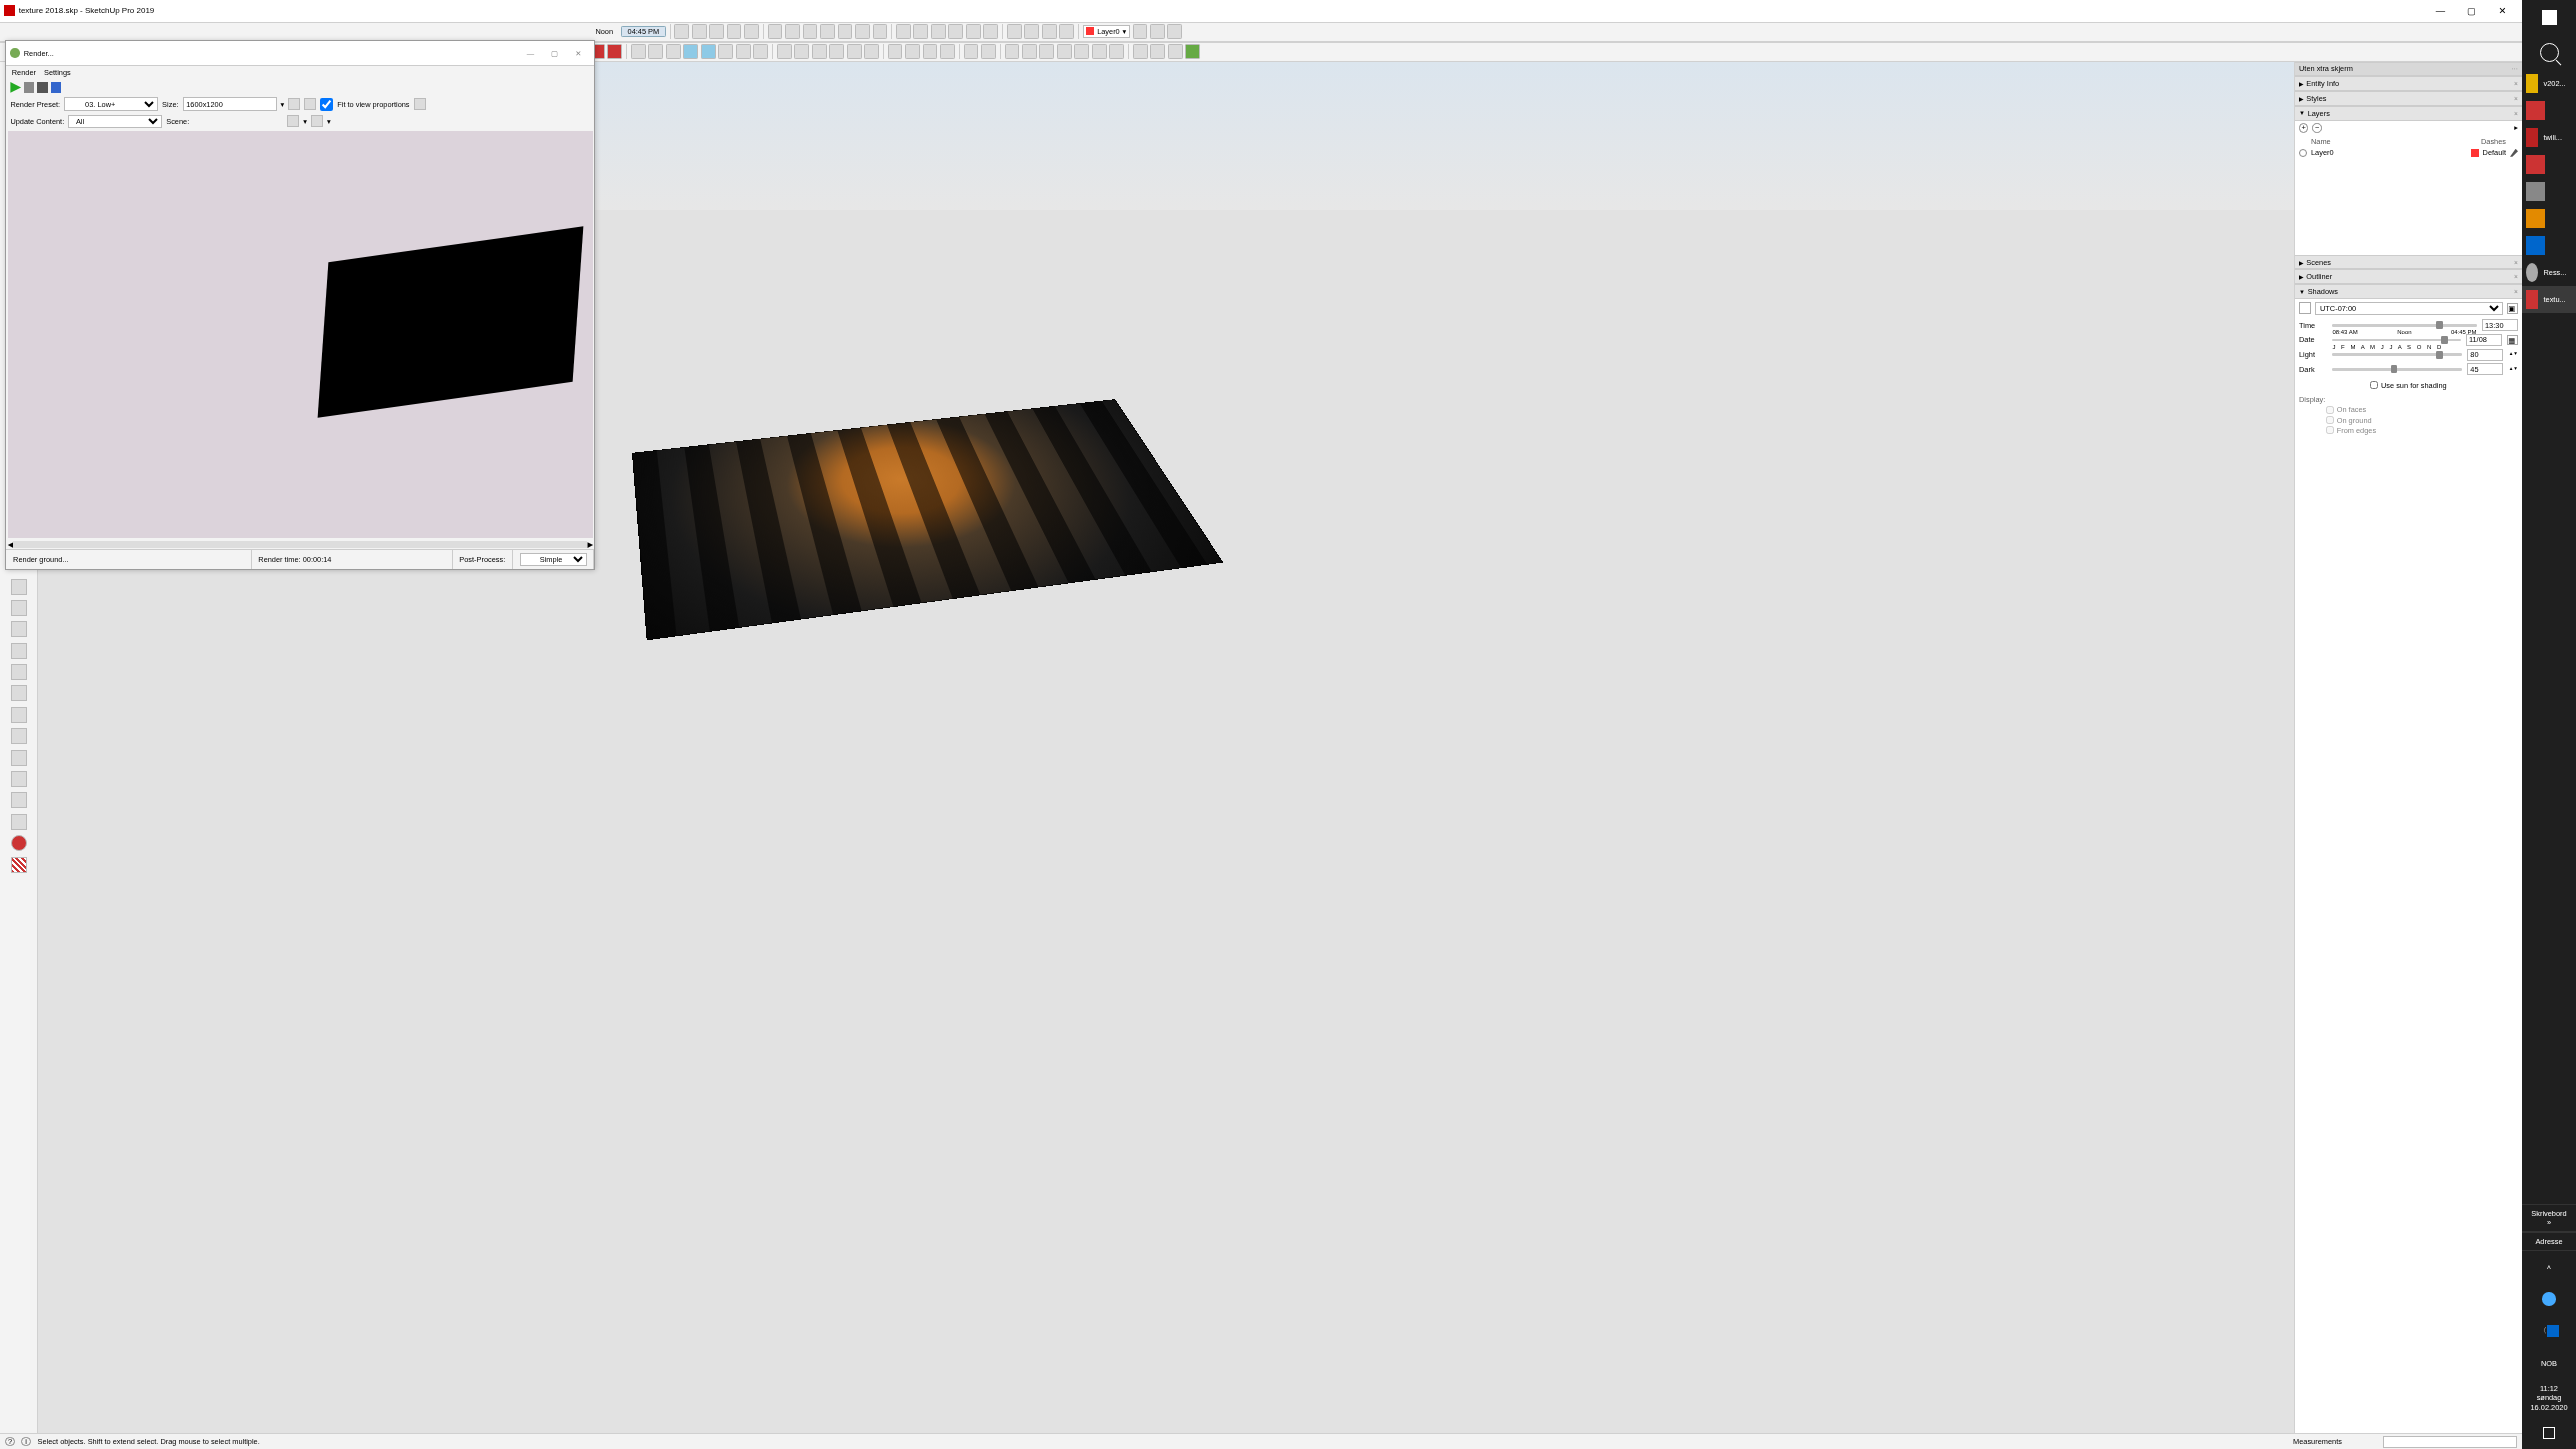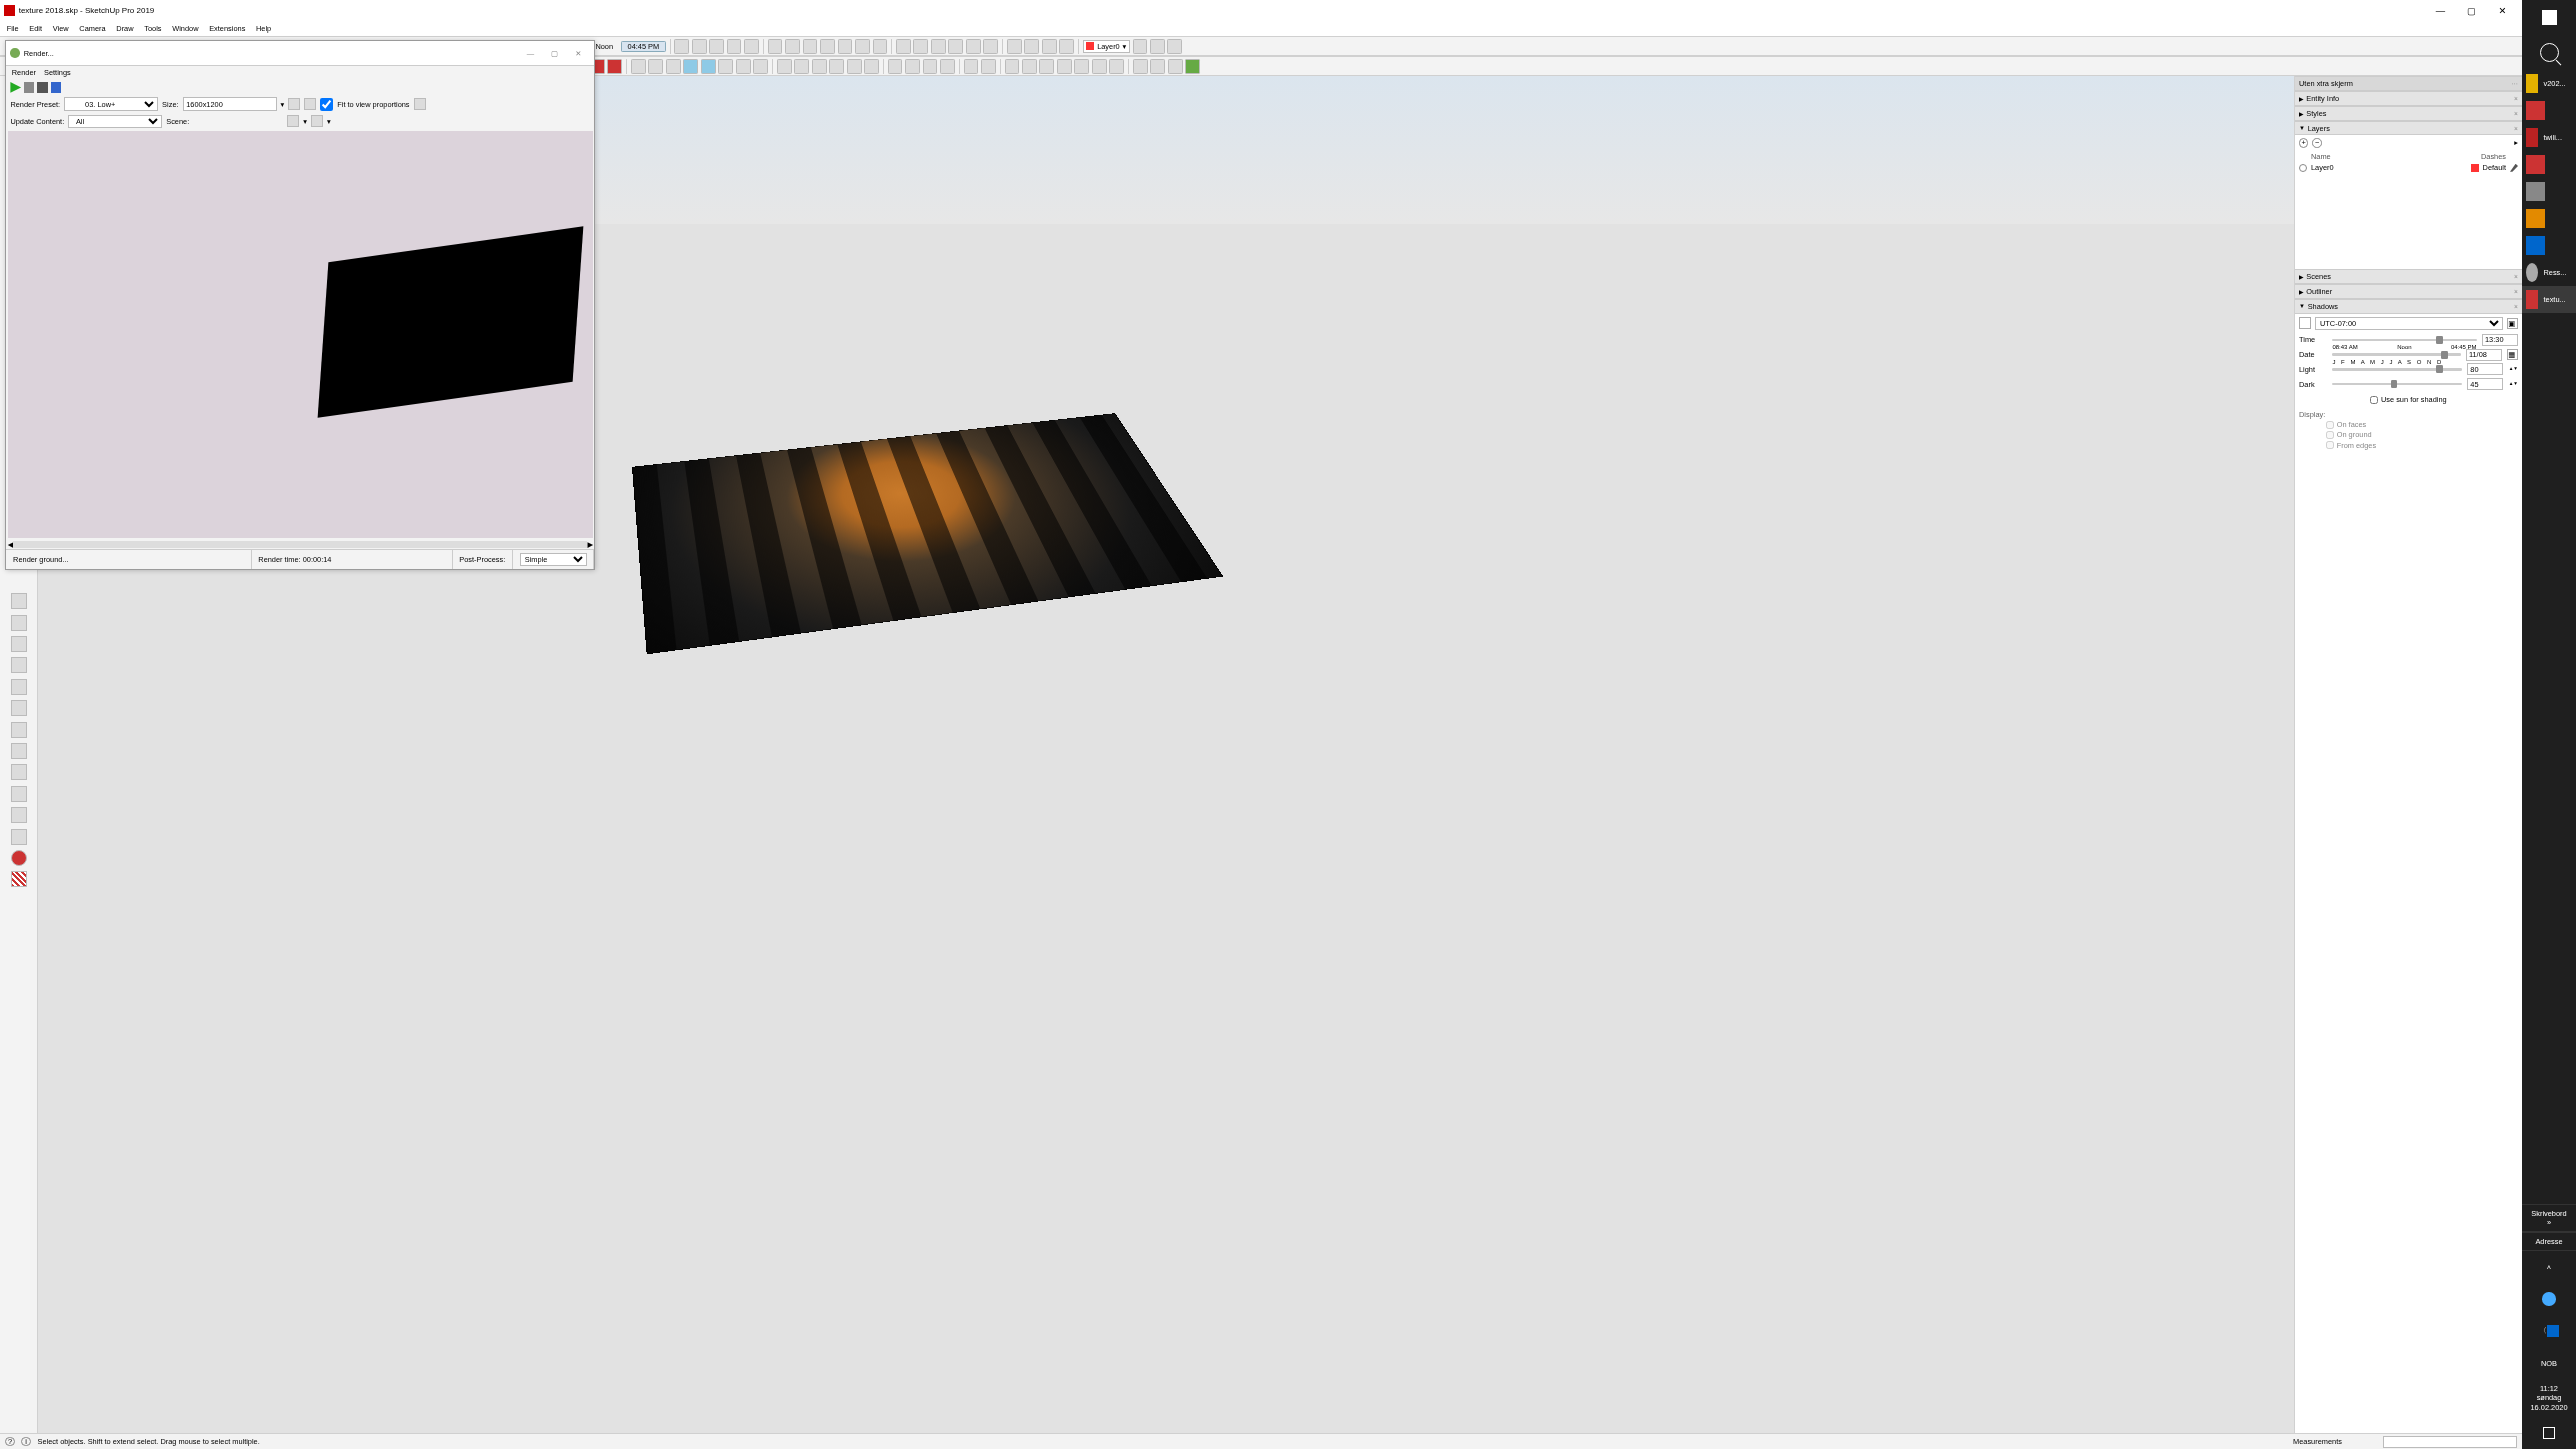--- a/index.html
+++ b/index.html
@@ -118,31 +118,20 @@
 <div id="app">
 
   <div id="titlebar">
     <div class="logo"></div>
     <div class="title">texture 2018.skp - SketchUp Pro 2019</div>
     <div class="wbtn">—</div>
     <div class="wbtn">▢</div>
     <div class="wbtn">✕</div>
   </div>
 
-  <div id="menubar">
-    <span>File</span>
-    <span>Edit</span>
-    <span>View</span>
-    <span>Camera</span>
-    <span>Draw</span>
-    <span>Tools</span>
-    <span>Window</span>
-    <span>Extensions</span>
-    <span>Help</span>
-  </div>
 
   <div class="toolbar-row" style="padding-left:590px;">
     <span class="tb-time">Noon</span>
     <span class="tb-time sel">04:45 PM</span>
     <div class="tb-sep"></div>
 
     <div class="tb-ico"></div>
       <div class="tb-ico"></div>
       <div class="tb-ico"></div>
       <div class="tb-ico"></div>
@@ -437,21 +426,21 @@
     <div style="height:9.4px;display:flex;align-items:center;padding:0 1.3px;">
       <span>◀</span>
       <span style="flex:1;height:6.7px;background:#ddd;"></span>
       <span>▶</span>
     </div>
     <div class="rstatus">
       <div class="c flex">Render ground...</div>
       <div class="c" style="width:201px;">Render time: 00:00:14</div>
       <div class="c">Post-Process:</div>
       <div class="c">
-          <select style="width:67px;"><option>Simple</option></select>
+          <select style="width:67px;padding-left:15px;"><option>Simple</option></select>
         </div>
     </div>
   </div>
 
 </div>
 
 <div id="taskbar">
   <div class="tb-item">
       <div class="tb-ico2" style="background:conic-gradient(#fff 0 25%,#fff 0);border:2.7px solid #1f1f1f;display:grid;grid-template:1fr 1fr/1fr 1fr;gap:1.3px;">
         <span style="background:#fff"></span>

